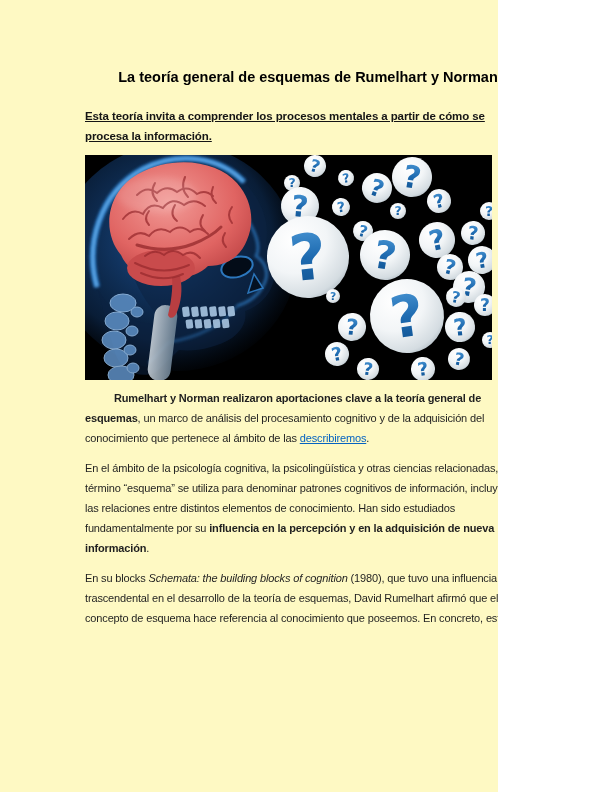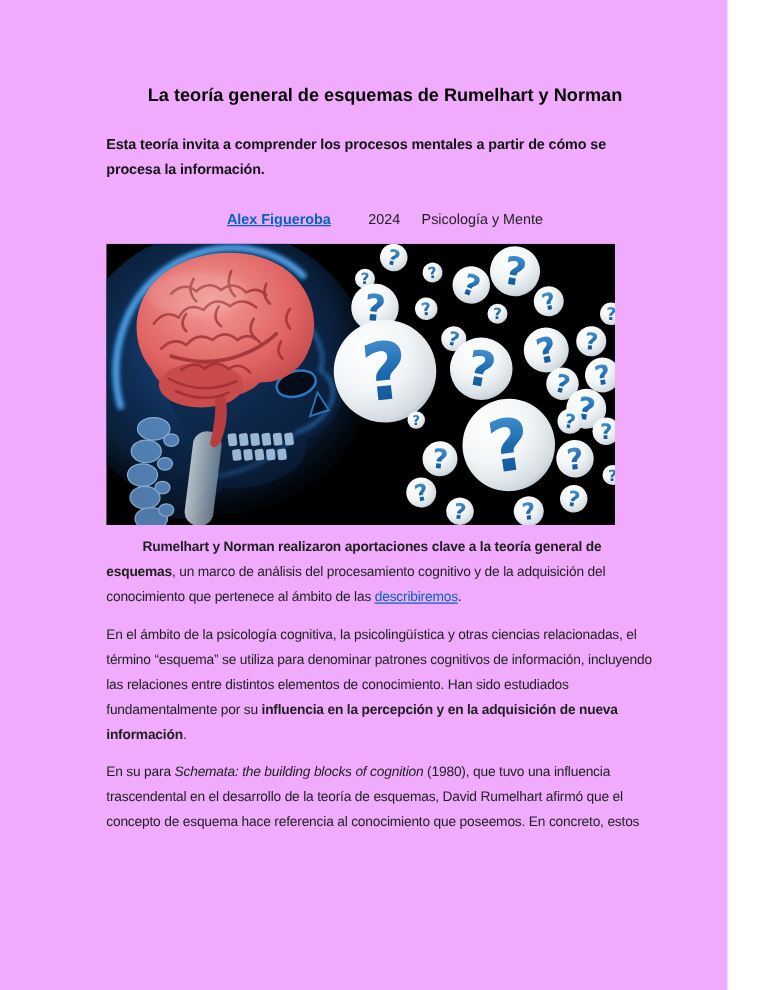--- a/index.html
+++ b/index.html
@@ -3,34 +3,35 @@
 <meta charset="utf-8">
 <style>
   html,body{margin:0;padding:0;background:#ffffff;}
   body{
     width:612px;height:792px;
     font-family:"Liberation Sans", sans-serif;
     color:#1f1f1f;
     -webkit-font-smoothing:antialiased;
   }
   .page{
-    position:relative;width:582px;height:792px;background:#f0abfc;overflow:hidden;
+    position:relative;width:498px;height:792px;background:#fef9c3;overflow:hidden;
   }
   .content{
     position:absolute;left:85px;top:0;width:446px;
   }
   .doc-title{
     margin:67px 0 0 0;
     font-size:14.5px;line-height:20px;font-weight:700;color:#000000;
     text-align:center;letter-spacing:0;
   }
   .lede{
     margin:19px 0 0 0;
     font-size:11.5px;line-height:20px;font-weight:700;color:#151515;
     letter-spacing:-0.1px;
+    text-decoration:underline;
   }
   .byline{
     margin:20px 0 0 0;
     display:flex;justify-content:center;align-items:baseline;
     font-size:11.5px;line-height:20px;color:#1f1f1f;
   }
   .byline .author-link{
     color:#0563C1;text-decoration:underline;font-weight:700;cursor:pointer;
   }
   .byline .year{margin-left:30px;}
@@ -56,25 +57,20 @@
 </head>
 <body>
 
 <div class="page">
   <div class="content">
 
     <h1 class="doc-title">La teoría general de esquemas de Rumelhart y Norman</h1>
 
     <p class="lede">Esta teoría invita a comprender los procesos mentales a partir de cómo se procesa la información.</p>
 
-    <div class="byline">
-      <a class="author-link" href="#">Alex Figueroba</a>
-      <span class="year">2024</span>
-      <span class="site">Psicología y Mente</span>
-    </div>
 
     <div class="figure">
       <svg width="407" height="225" viewBox="0 0 407 225" role="img" aria-label="Radiografía azul de una cabeza humana de perfil con el cerebro en rojo, frente a un grupo de esferas blancas brillantes con signos de interrogación azules sobre fondo negro">
         <defs>
           <radialGradient id="sphereGrad" cx="0.35" cy="0.28" r="0.9">
             <stop offset="0" stop-color="#ffffff"></stop>
             <stop offset="0.45" stop-color="#f2f5f7"></stop>
             <stop offset="0.78" stop-color="#d4dce1"></stop>
             <stop offset="1" stop-color="#8d9ca7"></stop>
           </radialGradient>
@@ -284,17 +280,17 @@
               <circle r="8" fill="url(#sphereGrad)"></circle>
               <text y="4.4" font-size="12.4" text-anchor="middle" font-weight="bold" fill="url(#qGrad)">?</text>
             </g>
           </g>
       </svg>
     </div>
 
     <div class="article">
       <p><span style="font-weight: 700; padding-left: 29px;">Rumelhart y Norman realizaron aportaciones clave a la teoría general de esquemas</span><span>, un marco de análisis del procesamiento cognitivo y de la adquisición del conocimiento que pertenece al ámbito de las </span><a href="#" class="text-link">describiremos</a><span>.</span></p>
       <p><span>En el ámbito de la psicología cognitiva, la psicolingüística y otras ciencias relacionadas, el término “esquema” se utiliza para denominar patrones cognitivos de información, incluyendo las relaciones entre distintos elementos de conocimiento. Han sido estudiados fundamentalmente por su </span><span style="font-weight: 700;">influencia en la percepción y en la adquisición de nueva información</span><span>.</span></p>
-      <p><span>En su para </span><span style="font-style: italic;">Schemata: the building blocks of cognition</span><span> (1980), que tuvo una influencia trascendental en el desarrollo de la teoría de esquemas, David Rumelhart afirmó que el concepto de esquema hace referencia al conocimiento que poseemos. En concreto, estos</span></p>
+      <p><span>En su blocks </span><span style="font-style: italic;">Schemata: the building blocks of cognition</span><span> (1980), que tuvo una influencia trascendental en el desarrollo de la teoría de esquemas, David Rumelhart afirmó que el concepto de esquema hace referencia al conocimiento que poseemos. En concreto, estos</span></p>
     </div>
 
   </div>
 </div>
 
 </body></html>

